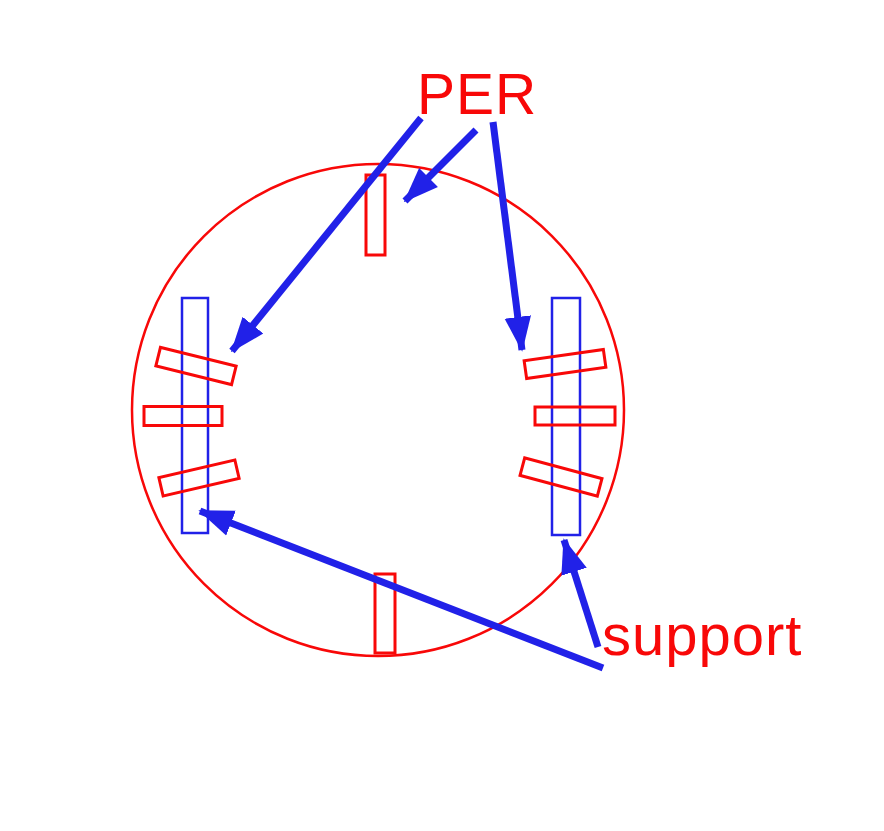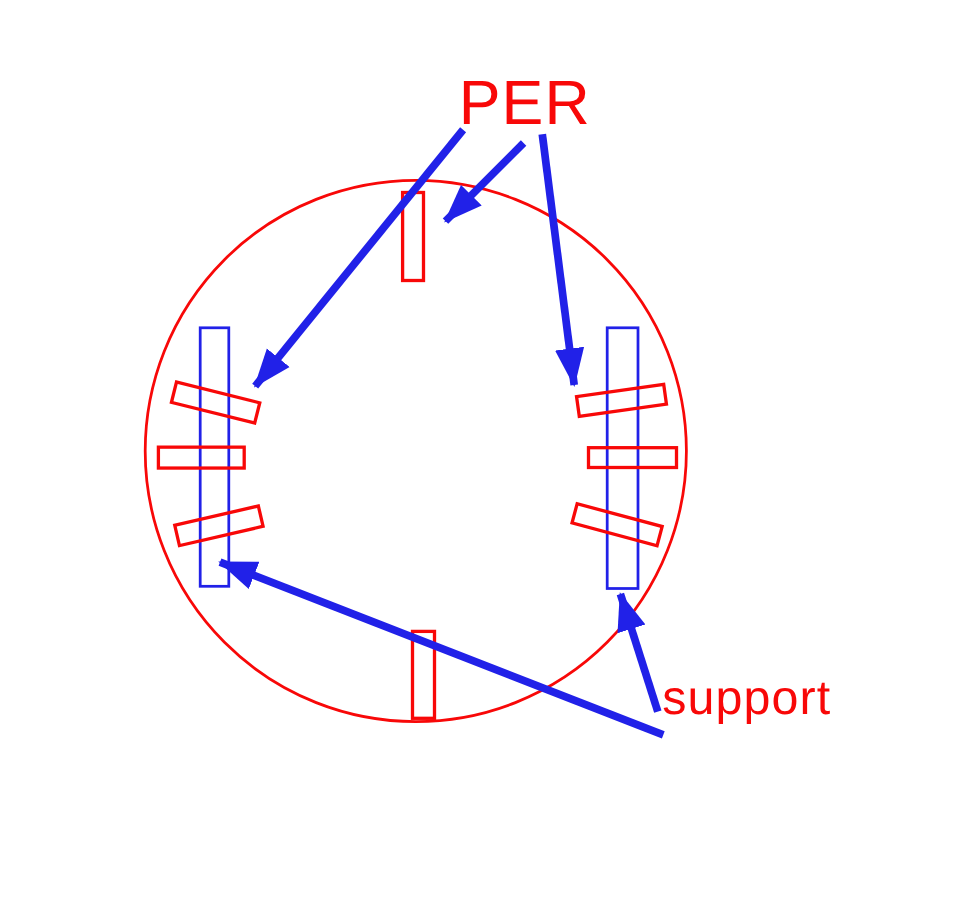--- a/index.html
+++ b/index.html
@@ -7,21 +7,21 @@
   html,body { width:884px; height:831px; background:#ffffff; overflow:hidden; }
   body { position:relative; font-family:"Liberation Sans", sans-serif; }
   #stage { position:absolute; left:0; top:0; width:776px; height:831px; }
   svg { position:absolute; left:0; top:0; }
   .stroke-red  { stroke:var(--red);  fill:none; }
   .stroke-blue { stroke:var(--blue); fill:none; }
   .arrow-shaft { stroke:var(--blue); fill:none; stroke-width:7; }
   .arrow-head  { fill:var(--blue); stroke:none; }
   .label { position:absolute; color:var(--red); font-weight:400; white-space:nowrap; }
   .label-per { left:417px; top:66px; font-size:57px; line-height:57px; letter-spacing:1px; }
-  .label-support { left:602px; top:597px; font-size:44px; line-height:76px; letter-spacing:1px; }
+  .label-support { left:602px; top:597px; font-size:58px; line-height:76px; letter-spacing:1px; }
   .label-support span { display:block; }
 </style>
 </head>
 <body>
 
 <div id="stage">
 
   <svg width="884" height="831" viewBox="0 0 884 831">
     <defs>
       <marker id="ah" viewBox="0 0 10 10" refX="9.5" refY="5" markerWidth="5" markerHeight="5" orient="auto-start-reverse">

